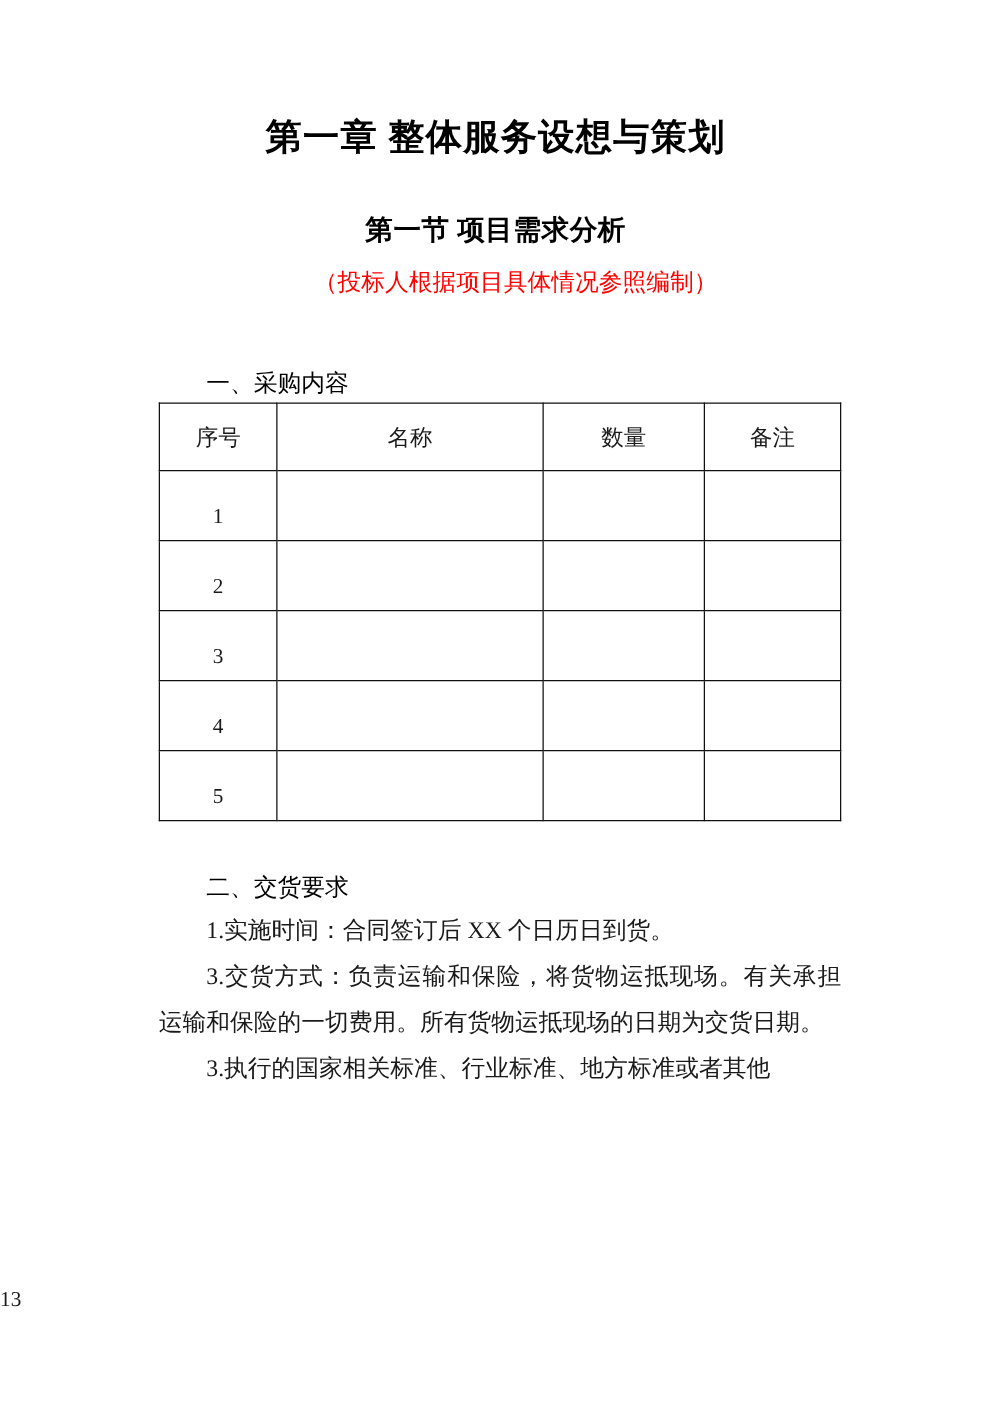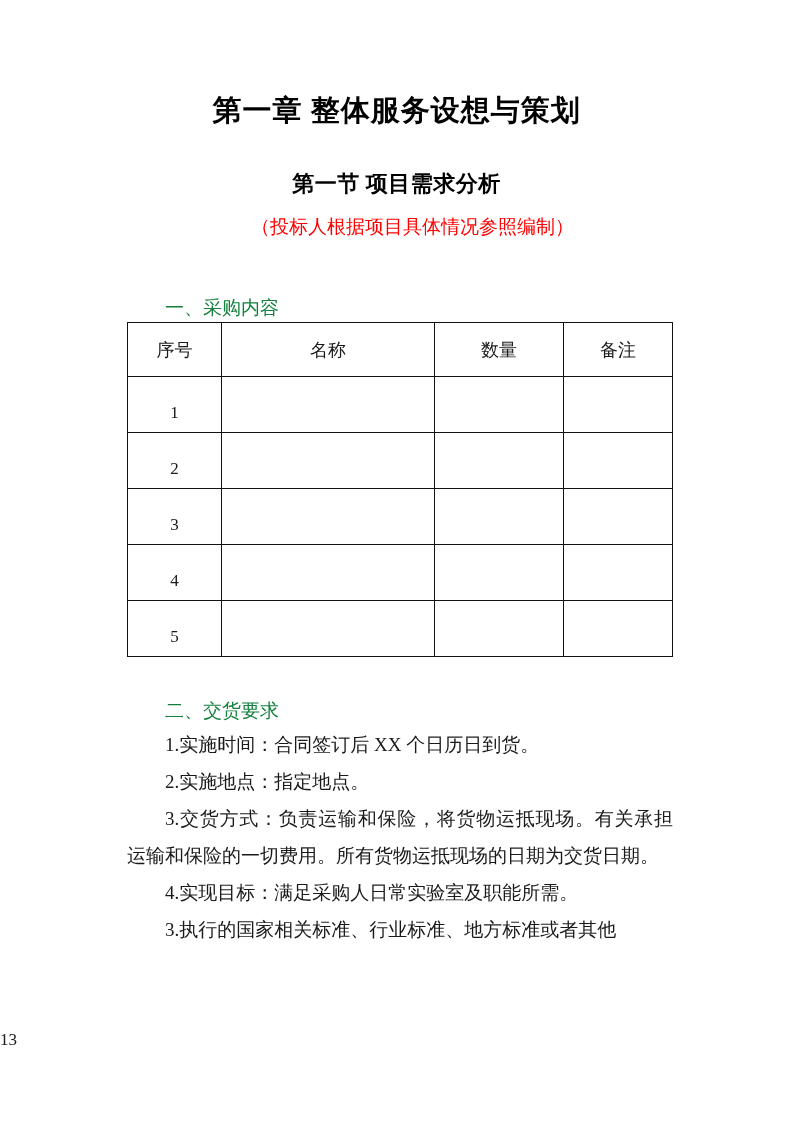--- a/index.html
+++ b/index.html
@@ -56,21 +56,21 @@
     text-align: center;
     font-size: 19px;
     color: #ff0000;
     line-height: 30px;
   }
 
   
   .sub-heading {
     position: absolute;
     font-size: 19px;
-    color: #15803d;
+    color: #000000;
     line-height: 28px;
     white-space: nowrap;
   }
   #sub-heading-1 { left: 127px; top: 294px; text-indent: 38px; width: 400px; }
   #sub-heading-2 { left: 127px; top: 697px; text-indent: 38px; width: 400px; }
 
   
   .procure-table {
     position: absolute;
     left: 127px;
@@ -181,21 +181,19 @@
         <td></td>
         <td></td>
       </tr>
     </tbody>
   </table>
 
   <div class="sub-heading" id="sub-heading-2">二、交货要求</div>
 
   <div class="body-block">
     <p class="body-para">1.实施时间：合同签订后 XX 个日历日到货。</p>
-    <p class="body-para">2.实施地点：指定地点。</p>
     <p class="body-para">3.交货方式：负责运输和保险，将货物运抵现场。有关承担运输和保险的一切费用。所有货物运抵现场的日期为交货日期。</p>
-    <p class="body-para">4.实现目标：满足采购人日常实验室及职能所需。</p>
     <p class="body-para">3.执行的国家相关标准、行业标准、地方标准或者其他</p>
   </div>
 
   <div class="page-number">13</div>
 
 </div>
 
 </body></html>

